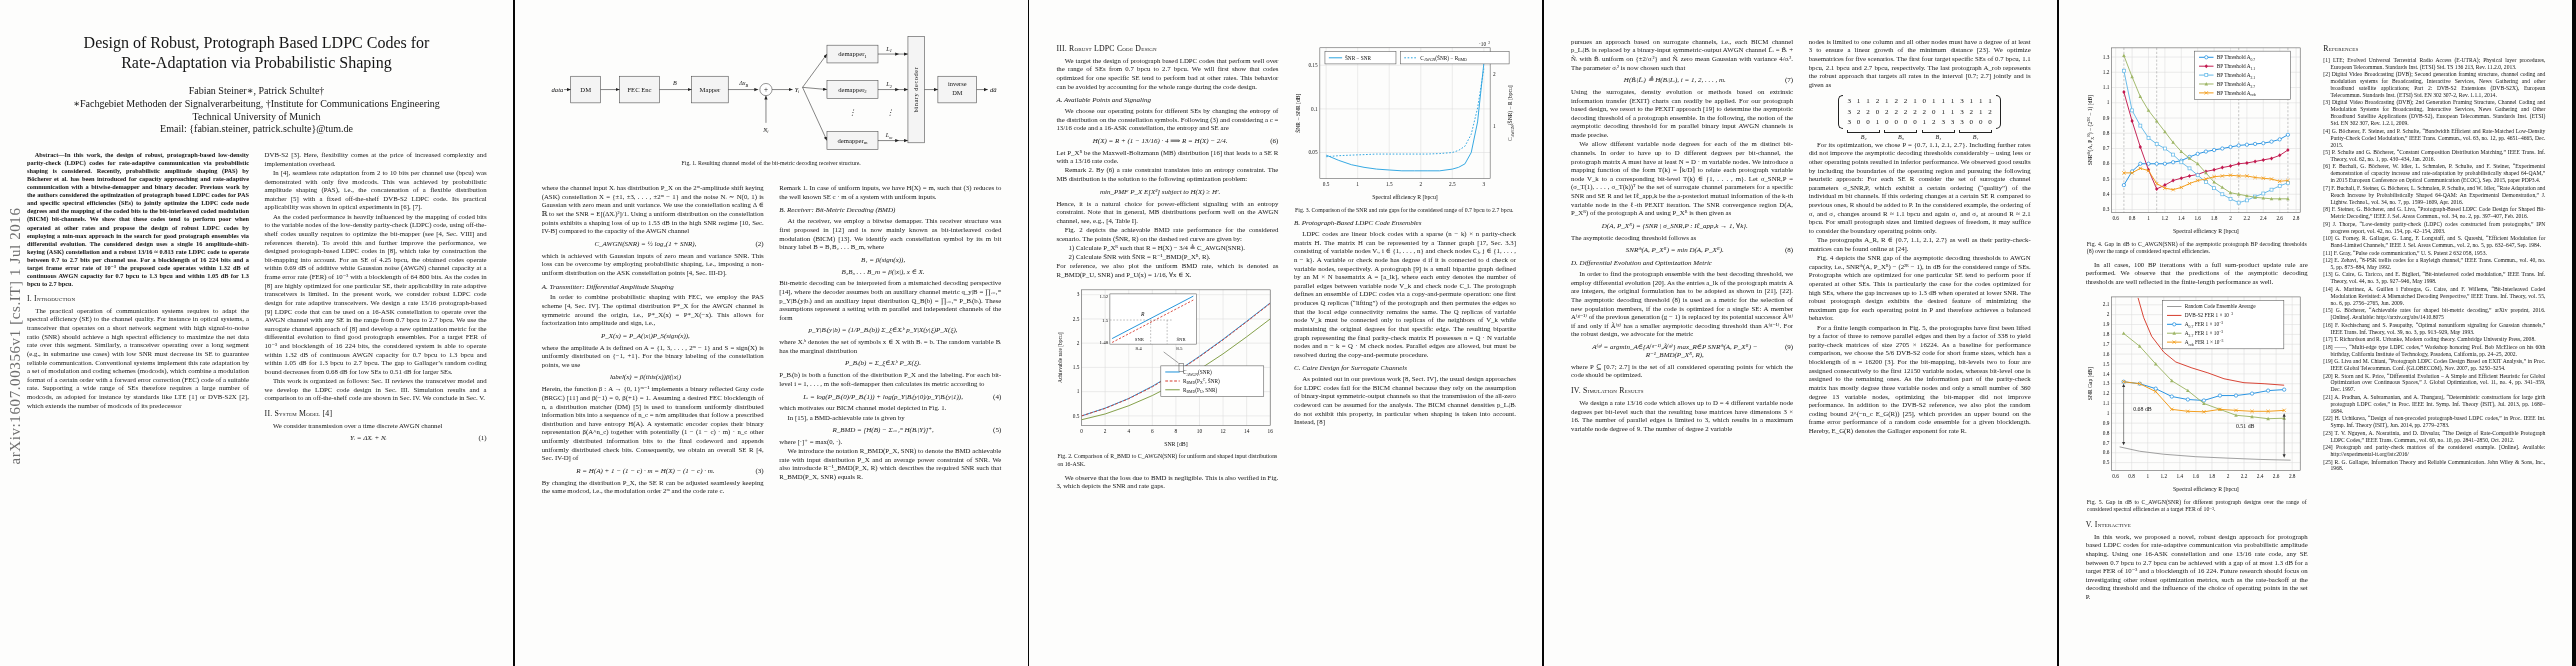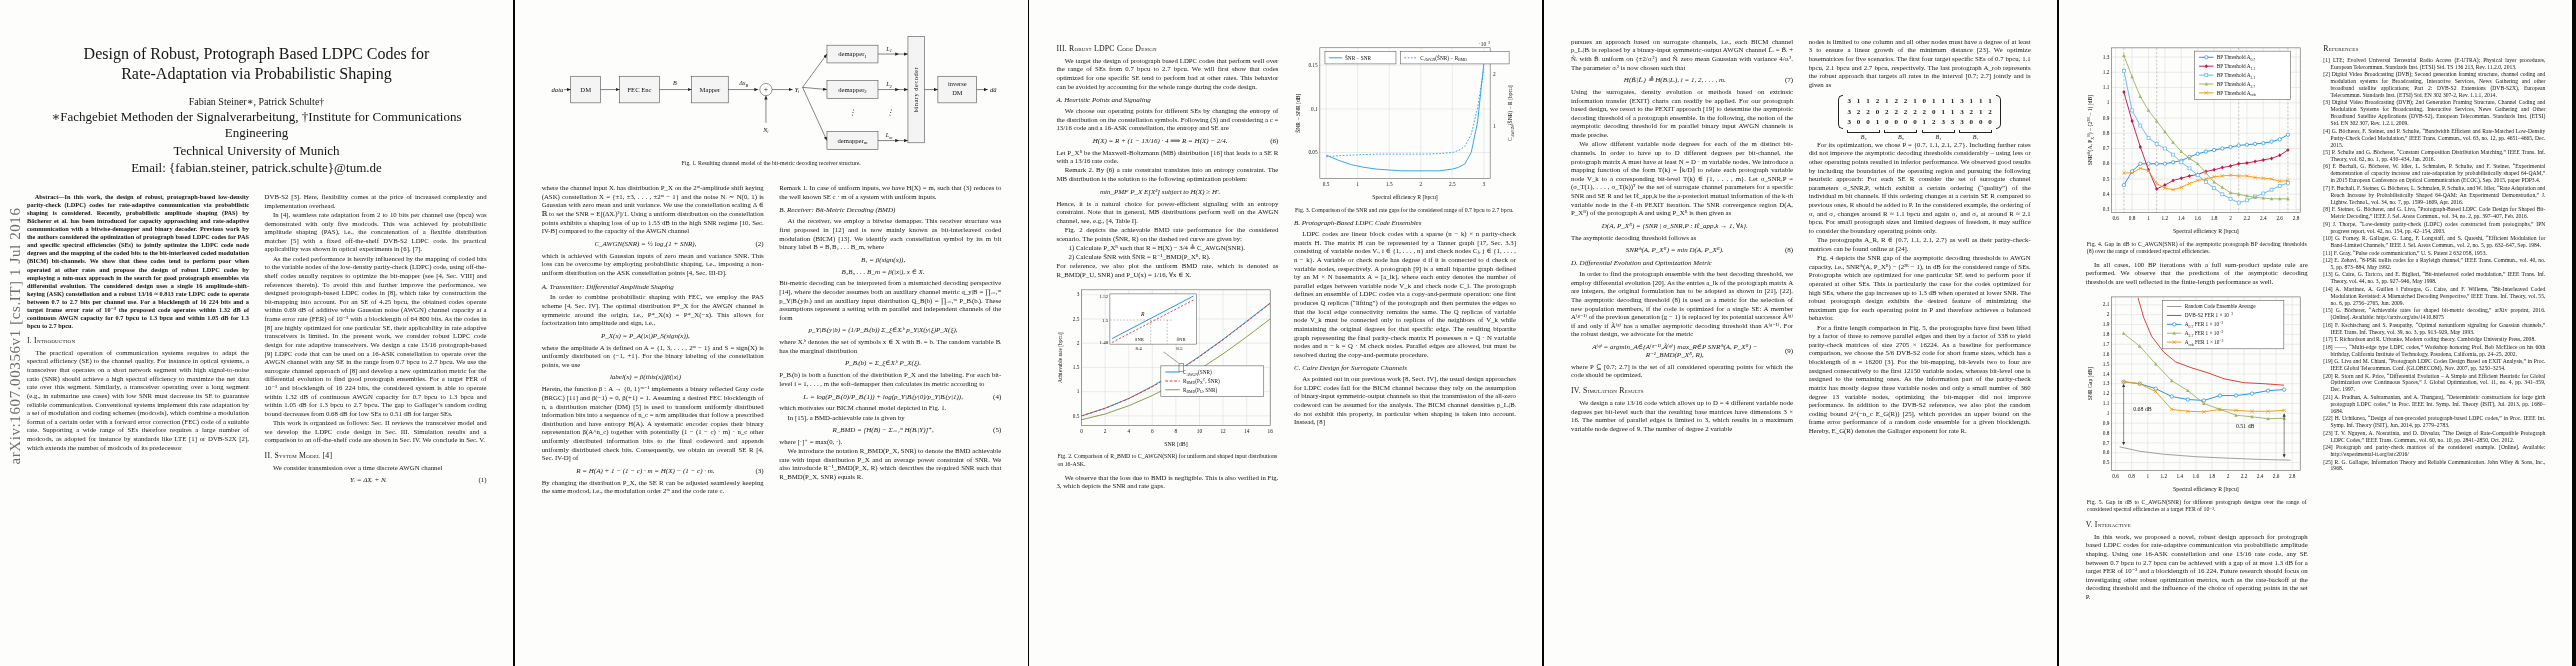--- a/index.html
+++ b/index.html
@@ -1,46 +1,46 @@
 <!DOCTYPE html>
 <html style="font-size:9px"><head>
 <meta charset="utf-8">
 <style>
   html,body{margin:0;padding:0;background:#060606;}
   body{width:2576px;height:667px;overflow:hidden;font-family:"Liberation Serif","DejaVu Serif",serif;color:#151515;}
   .canvas{display:flex;gap:1.7px;width:2576px;height:667px;}
   .page{flex:0 0 auto;width:513px;height:667px;background:#fdfdfc;position:relative;overflow:hidden;box-sizing:border-box;padding:21px 27px 0 27px;}
   .watermark{position:absolute;left:6.7px;top:650px;width:628px;transform:rotate(-90deg);transform-origin:0 0;text-align:center;font-size:15px;color:#6e6e6e;letter-spacing:0.6px;}
-  .titleblock{margin-top:23px;text-align:center;}
+  .titleblock{margin-top:12px;text-align:center;}
   .title{font-size:16px;line-height:1.22;width:356px;margin:0 auto;}
   .authors{margin-top:13.3px;font-size:10px;}
-  .affil{font-size:13px;margin-top:1.7px;}
+  .affil{font-size:10px;margin-top:1.7px;}
   .cols{display:flex;gap:15.6px;margin-top:16.7px;}
   .page .cols{align-items:flex-start;}
   .col{width:222px;flex:0 0 auto;}
   .p{font-size:6.8px;line-height:1.27;text-align:justify;text-indent:8.3px;margin:0 0 0.6px 0;}
   .ni{text-indent:0;}
   .li{text-indent:0;padding-left:12.2px;}
   .abstract{font-weight:bold;font-size:6.3px;line-height:1.28;text-align:justify;text-indent:7.8px;margin-bottom:3.3px;}
   .h1{text-align:left;font-variant:small-caps;font-size:7.8px;letter-spacing:0.2px;margin:6.1px 0 3.9px 0;}
   .h2{font-style:italic;font-size:7px;margin:5px 0 2.8px 0;}
-  .eq{display:flex;align-items:center;margin:3.9px 0;font-size:7px;}
+  .eq{display:flex;align-items:flex-start;margin:3.9px 0;font-size:7px;}
   .eq .ex{flex:1;text-align:center;font-style:italic;}
   .eq .en{text-align:right;min-width:14.5px;font-style:normal;}
   .cap{font-size:5.8px;line-height:1.3;margin:2.8px 1.1px 5px 1.1px;text-align:justify;}
   .capc{text-align:center;}
   .figwrap{margin:2.2px 0 0 0;text-align:center;}
   .topfig{text-align:center;margin:0 0 3.3px 0;}
   .refs .p{font-size:5.6px;line-height:1.24;text-indent:-7.2px;padding-left:7.2px;margin-bottom:0.6px;}
   .pmxwrap{margin:5.6px 0 1.1px 0;}
   .pmx{display:flex;justify-content:center;align-items:stretch;font-size:7px;}
   .paren{width:3.9px;border:0.9px solid #222;}
   .paren.l{border-right:none;border-radius:5px 0 0 5px;}
   .paren.r{border-left:none;border-radius:0 5px 5px 0;}
-  .mrows{padding:1.1px 1.7px;font-weight:bold;}
+  .mrows{padding:1.1px 1.7px;}
   .mrow{white-space:nowrap;line-height:1.5;}
   .cell{display:inline-block;width:9.4px;text-align:center;}
   .braces{display:flex;justify-content:center;margin-top:1.1px;}
   .grp{width:33px;margin:0 2.2px;}
   .grpb{height:2.2px;border:0.6px solid #222;border-top:none;}
   .grpl{text-align:center;font-style:italic;font-size:6.1px;margin-top:0.6px;}
   svg text{font-family:"Liberation Serif","DejaVu Serif",serif;fill:#111;}
 </style>
 </head>
 <body>
@@ -196,21 +196,21 @@
           <div class="p">We introduce the notation R_BMD(P_X, SNR) to denote the BMD achievable rate with input distribution P_X and an average power constraint of SNR. We also introducde R⁻¹_BMD(P_X, R) which describes the required SNR such that R_BMD(P_X, SNR) equals R.</div>
         </div>
       </div>
   </div>
   <div class="page" id="pg3">
     <div class="topfig" id="top-2"></div>
     <div class="cols" id="cols-2">
         <div class="col">
           <div class="h1">III. Robust LDPC Code Design</div>
           <div class="p">We target the design of protograph based LDPC codes that perform well over the range of SEs from 0.7 bpcu to 2.7 bpcu. We will first show that codes optimized for one specific SE tend to perform bad at other rates. This behavior can be avoided by accounting for the whole range during the code design.</div>
-          <div class="h2">A. Heuristic Points and Signaling</div>
+          <div class="h2">A. Available Points and Signaling</div>
           <div class="p">We choose our operating points for different SEs by changing the entropy of the distribution on the constellation symbols. Following (3) and considering a c = 13/16 code and a 16-ASK constellation, the entropy and SE are</div>
           <div class="eq">
             <span class="ex">H(X) = R + (1 − 13/16) · 4   ⟹   R = H(X) − 2/4.</span>
             <span class="en">(6)</span>
           </div>
           <div class="p ni">Let P_Xᴿ be the Maxwell-Boltzmann (MB) distribution [16] that leads to a SE R with a 13/16 rate code.</div>
           <div class="p">Remark 2. By (6) a rate constraint translates into an entropy constraint. The MB distribution is the solution to the following optimization problem:</div>
           <div class="eq">
             <span class="ex">min_PMF P_X  E[X²]   subject to   H(X) ≥ H′.</span>
             <span class="en"></span>

